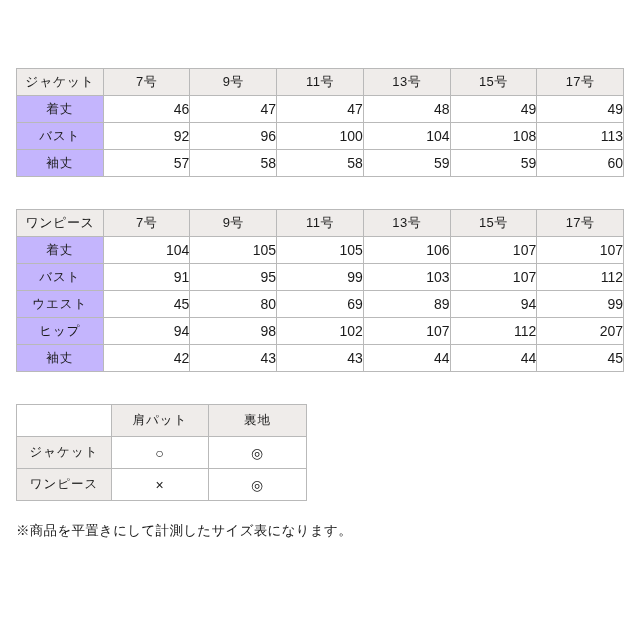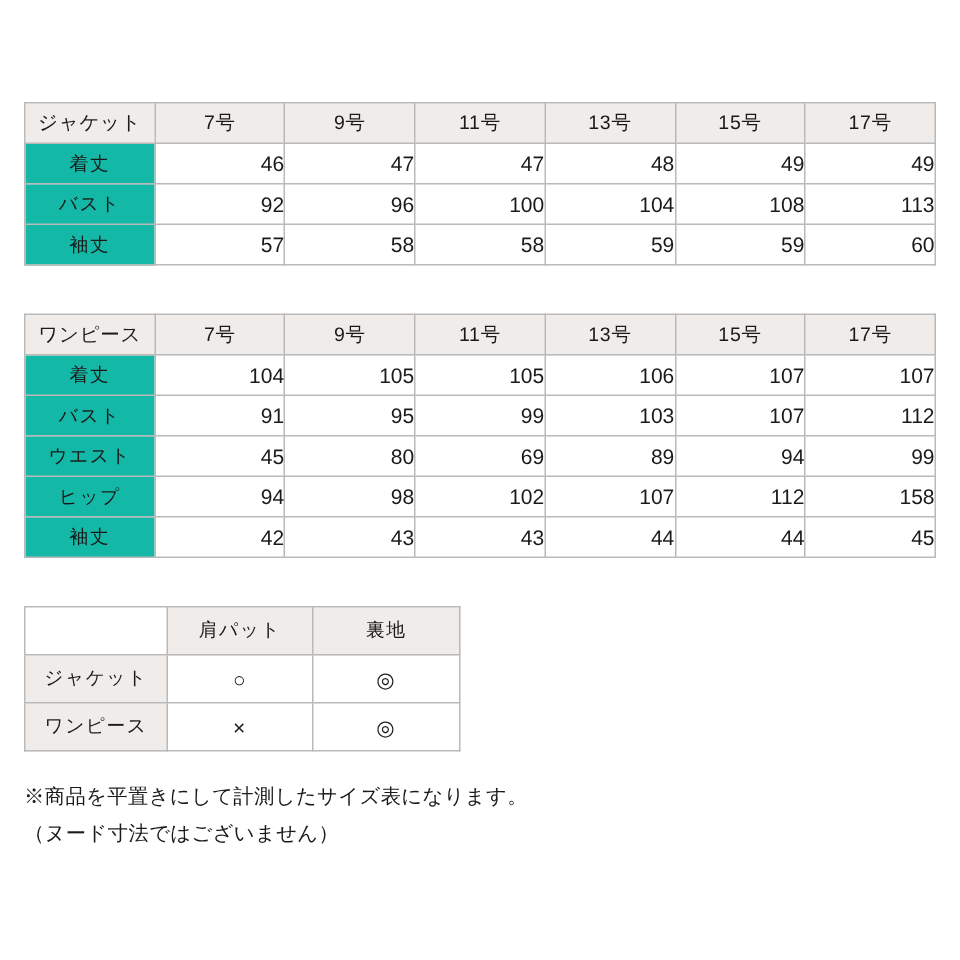--- a/index.html
+++ b/index.html
@@ -36,21 +36,21 @@
     text-align: center;
     color: #1a1a1a;
     height: 26px;
     padding: 0;
     letter-spacing: 0.5px;
   }
   table.size-table .hdr-cell {
     background: #efecea;
   }
   table.size-table .row-head {
-    background: #14b8a6;
+    background: #c4b5fd;
     font-size: 12.5px;
     letter-spacing: 1px;
   }
   table.size-table .num {
     font-size: 14px;
     letter-spacing: 0;
     text-align: right;
   }
   .tbl-jacket { position: absolute; top: 68px; left: 16px; }
   .tbl-jacket td { height: 29px; }
@@ -187,21 +187,21 @@
         <td class="num">94</td>
         <td class="num">99</td>
       </tr>
       <tr>
         <td class="row-head">ヒップ</td>
         <td class="num">94</td>
         <td class="num">98</td>
         <td class="num">102</td>
         <td class="num">107</td>
         <td class="num">112</td>
-        <td class="num">158</td>
+        <td class="num">207</td>
       </tr>
       <tr>
         <td class="row-head">袖丈</td>
         <td class="num">42</td>
         <td class="num">43</td>
         <td class="num">43</td>
         <td class="num">44</td>
         <td class="num">44</td>
         <td class="num">45</td>
       </tr>
@@ -228,16 +228,15 @@
       <tr>
         <td class="opt-head">ワンピース</td>
         <td class="mark">×</td>
         <td class="mark">◎</td>
       </tr>
     </tbody>
   </table>
 
   <div class="notes">
     <p>※商品を平置きにして計測したサイズ表になります。</p>
-    <p>（ヌード寸法ではございません）</p>
   </div>
 
 </div>
 
 </body></html>

